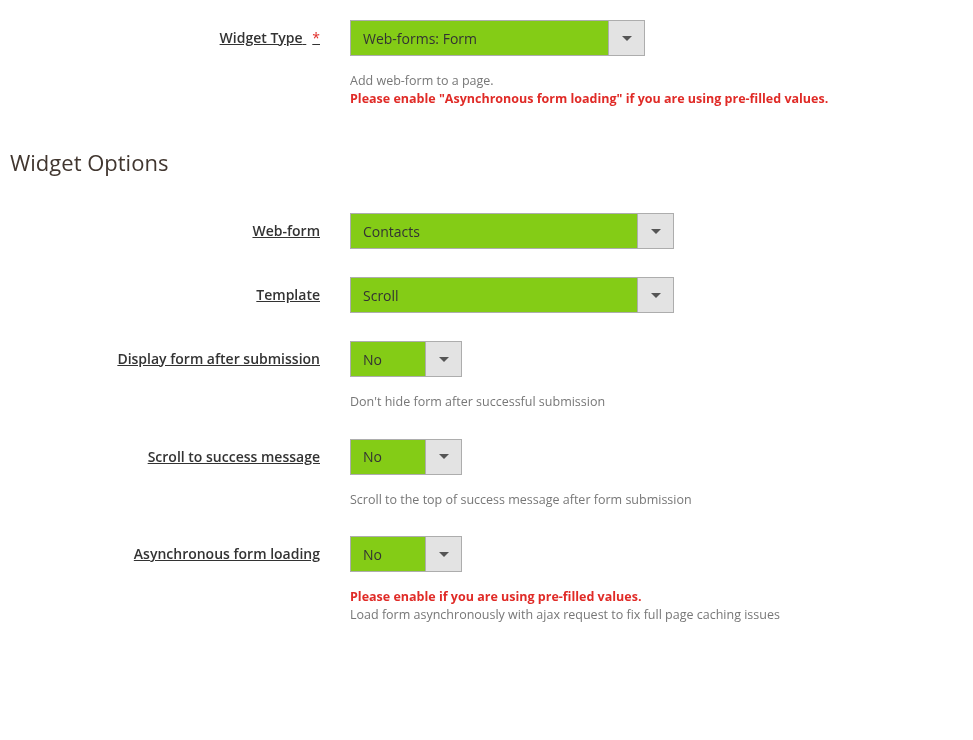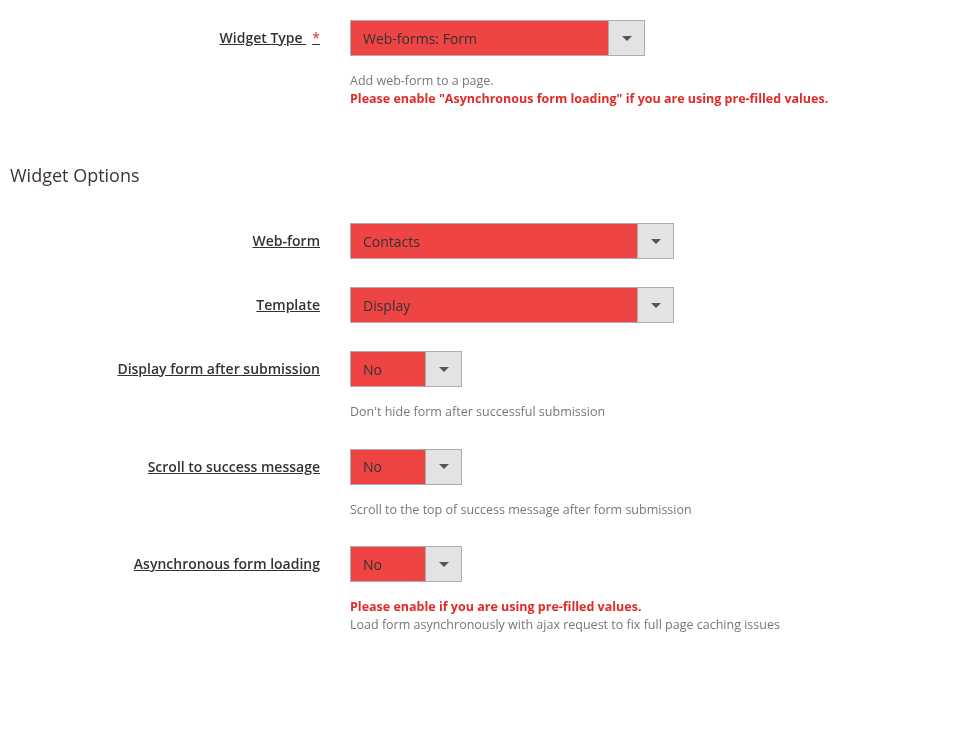--- a/index.html
+++ b/index.html
@@ -32,21 +32,21 @@
     font-weight: 400;
   }
   .form-control {
     flex: 1;
   }
   .select-wrap {
     display: inline-flex;
     align-items: stretch;
     border: 1px solid #adadad;
     height: 36px;
-    background: #ef4444;
+    background: #84cc16;
   }
   .select-wrap.wide { width: 295px; }
   .select-wrap.mid  { width: 324px; }
   .select-wrap.small{ width: 112px; }
   .select-value {
     flex: 1;
     padding: 0 12px;
     display: flex;
     align-items: center;
     color: #333;
@@ -71,24 +71,24 @@
     font-size: 12.5px;
     color: #777;
     margin-top: 16px;
     line-height: 1.4;
   }
   .field-note .warn {
     color: #e02b27;
     font-weight: 700;
   }
   .section-heading {
-    font-size: 18px;
+    font-size: 22px;
     color: #41362f;
     font-weight: 400;
-    margin: 56px 0 36px 0;
+    margin: 40px 0 36px 0;
   }
 </style>
 </head>
 <body>
 
 <div class="form-row">
   <div class="form-label">
     <span>Widget Type</span>
     <span class="required-mark">*</span>
   </div>
@@ -117,21 +117,21 @@
         <span class="caret"></span>
       </div>
     </div>
   </div>
 </div>
 
 <div class="form-row">
   <div class="form-label">Template</div>
   <div class="form-control">
     <div class="select-wrap mid">
-      <span class="select-value">Display</span>
+      <span class="select-value">Scroll</span>
       <div class="select-btn">
         <span class="caret"></span>
       </div>
     </div>
   </div>
 </div>
 
 <div class="form-row">
   <div class="form-label">Display form after submission</div>
   <div class="form-control">

